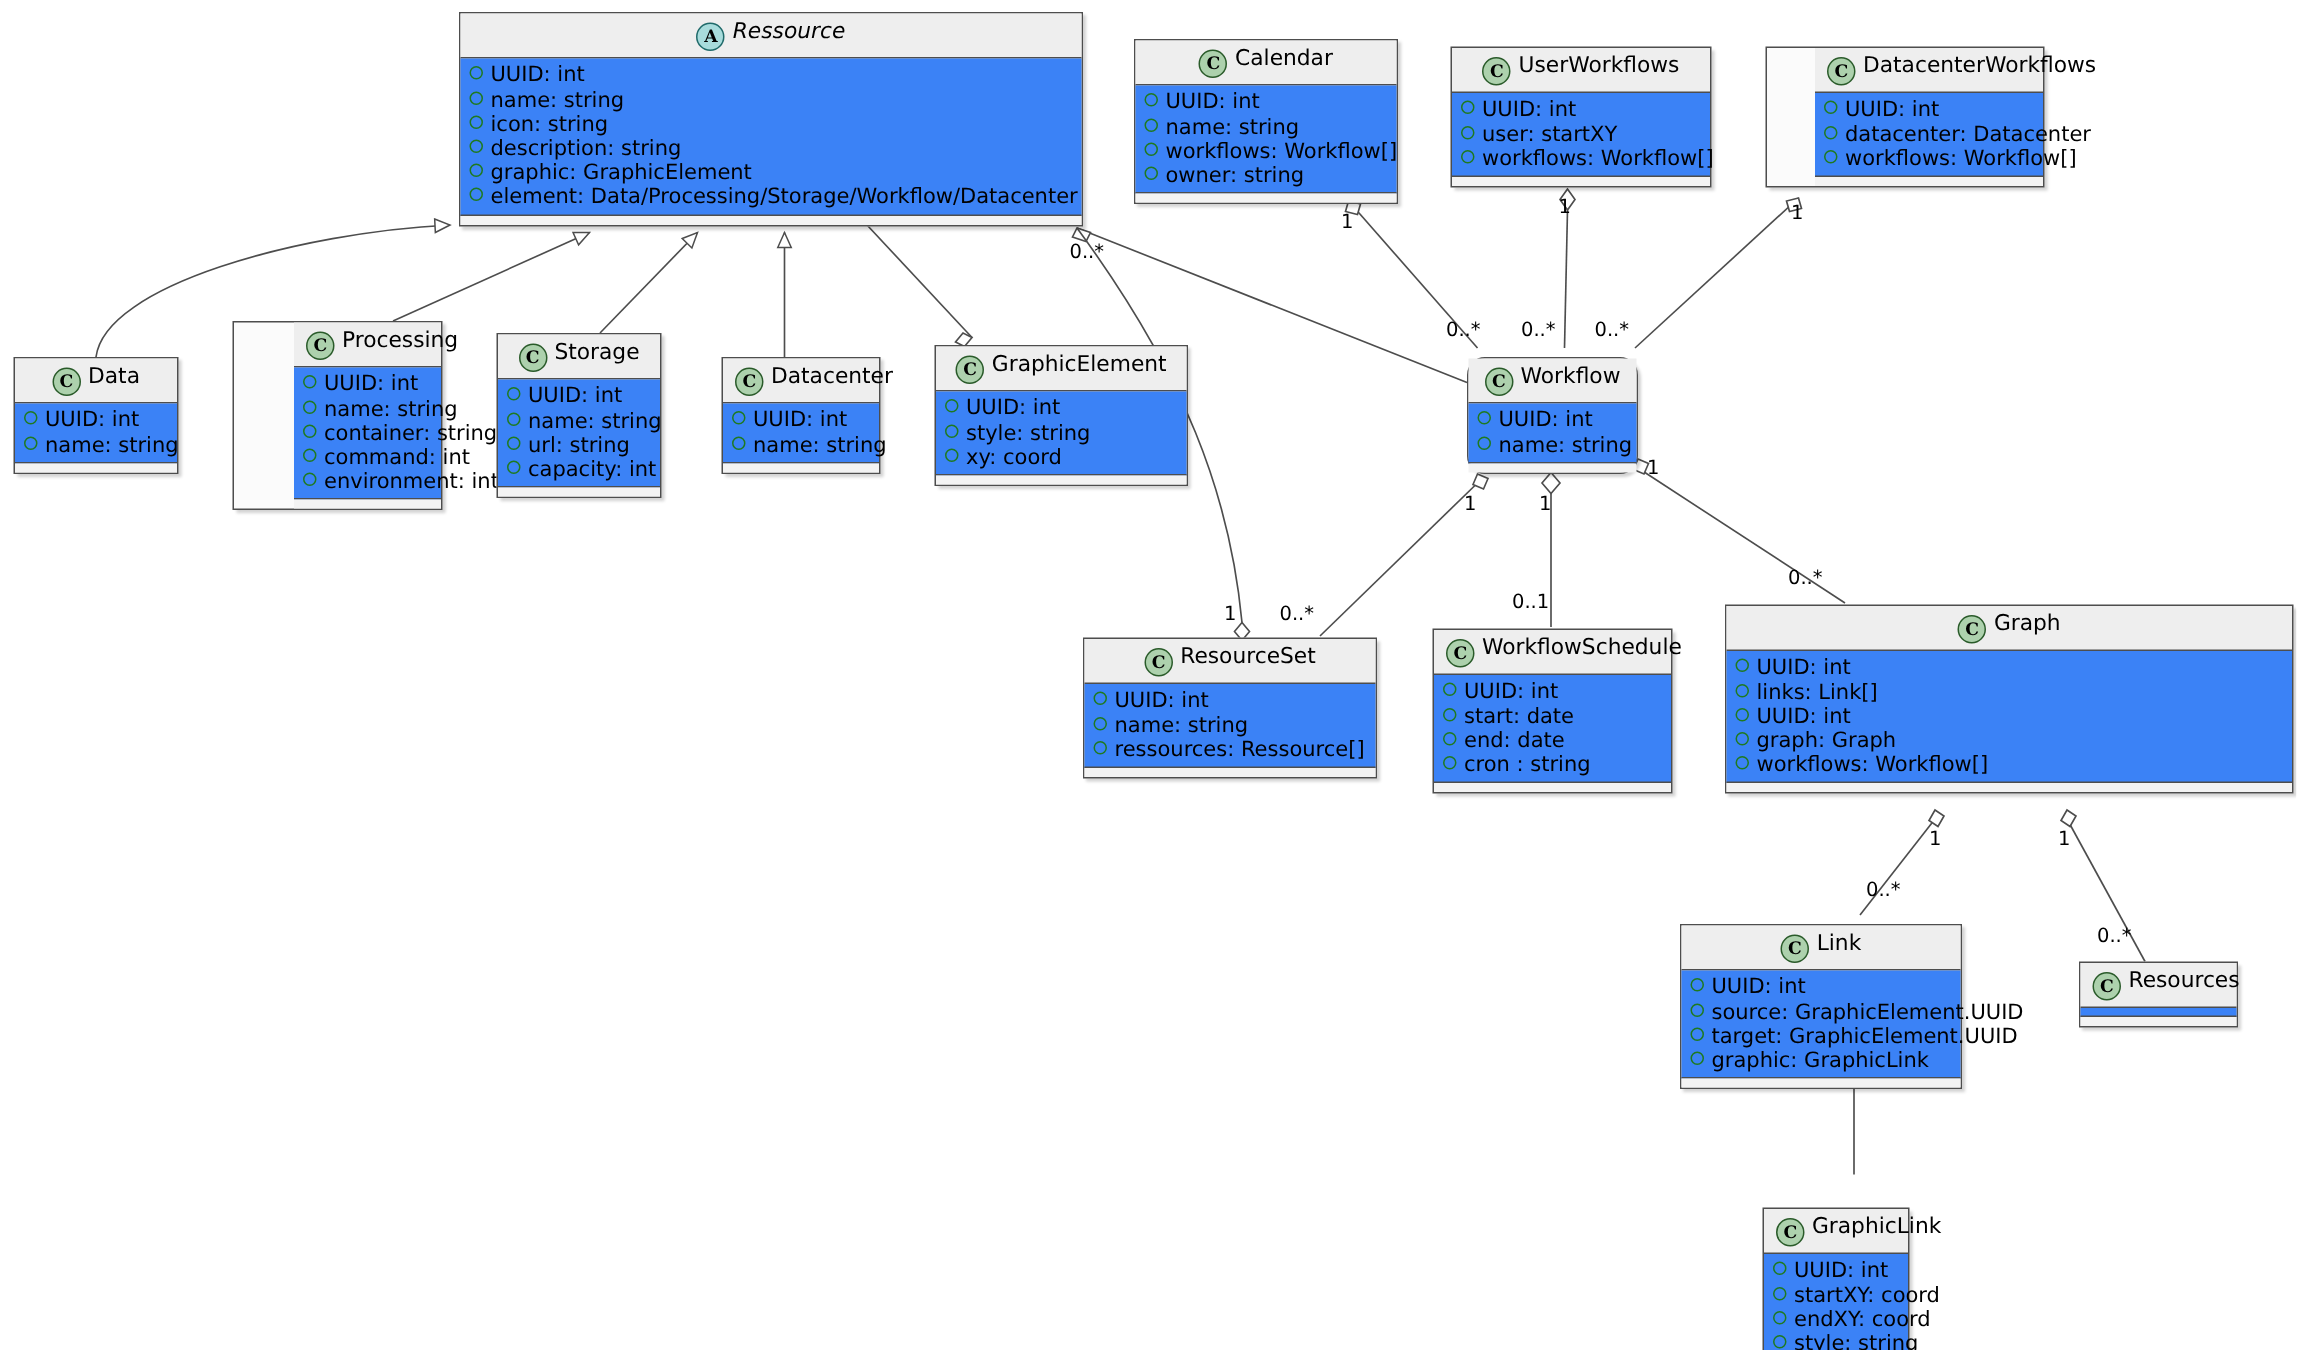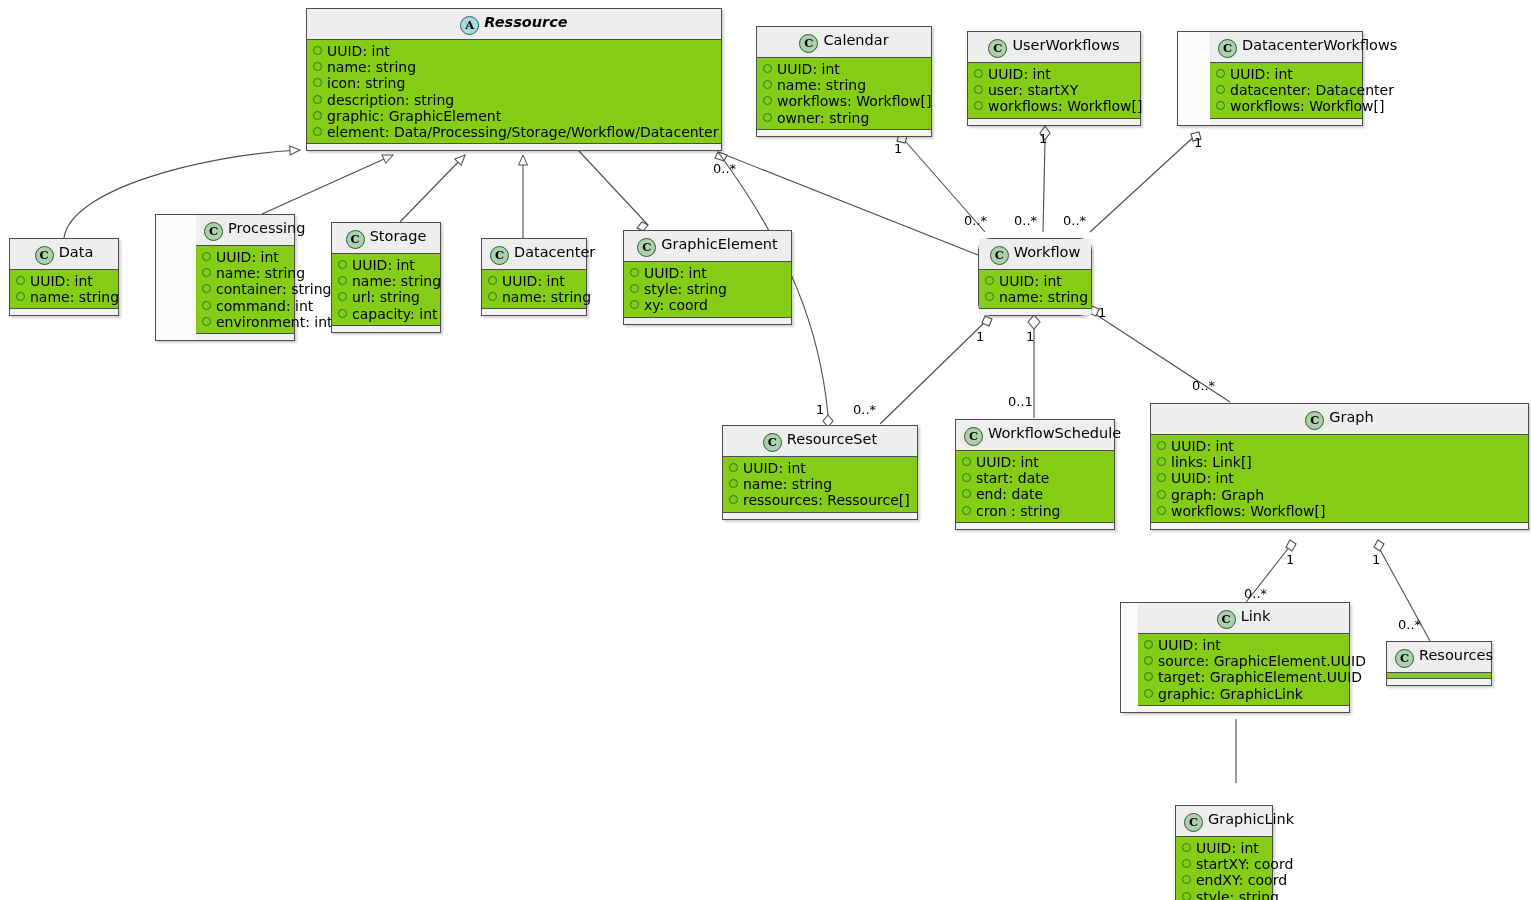--- a/index.html
+++ b/index.html
@@ -34,21 +34,20 @@
     border-bottom: 1px solid #4d4d4d;
     text-align: center;
     padding: 4px 8px 4px 8px;
     font-size: 14.5px;
     color: #000000;
     white-space: nowrap;
     line-height: 17px;
   }
   .uml-header.abstract .cls-title {
     font-style: italic;
-    font-weight: bold;
   }
   .cls-icon {
     display: inline-block;
     width: 17px;
     height: 17px;
     border-radius: 50%;
     border: 1px solid #2a5b2a;
     background: #add1ad;
     color: #000;
     font-size: 11.5px;
@@ -62,21 +61,21 @@
   .cls-icon.abs {
     background: #a8dcdc;
     border: 1px solid #1f6a6a;
   }
   .cls-title {
     display: inline-block;
     vertical-align: middle;
   }
   .uml-attrs {
     padding: 3px 6px 3px 6px;
-    background: #84cc16;
+    background: #3b82f6;
     border-bottom: 1px solid #4d4d4d;
   }
   .uml-attrs.empty {
     height: 5px;
     padding: 0;
   }
   .attr {
     font-size: 14px;
     line-height: 16.2px;
     color: #000;
@@ -277,21 +276,21 @@
         <div class="uml-header"><span class="cls-icon">C</span><span class="cls-title">Graph</span></div>
         <div class="uml-attrs">
           <div class="attr"><span class="vis"></span><span>UUID: int</span></div>
           <div class="attr"><span class="vis"></span><span>links: Link[]</span></div>
           <div class="attr"><span class="vis"></span><span>UUID: int</span></div>
           <div class="attr"><span class="vis"></span><span>graph: Graph</span></div>
           <div class="attr"><span class="vis"></span><span>workflows: Workflow[]</span></div>
         </div>
         <div class="uml-methods"></div>
       </div>
-      <div class="uml-class" style="left: 1120px; top: 602px; width: 230px; padding-left: 17px;">
+      <div class="uml-class" style="left: 1120px; top: 616px; width: 188px;">
         <div class="uml-header"><span class="cls-icon">C</span><span class="cls-title">Link</span></div>
         <div class="uml-attrs">
           <div class="attr"><span class="vis"></span><span>UUID: int</span></div>
           <div class="attr"><span class="vis"></span><span>source: GraphicElement.UUID</span></div>
           <div class="attr"><span class="vis"></span><span>target: GraphicElement.UUID</span></div>
           <div class="attr"><span class="vis"></span><span>graphic: GraphicLink</span></div>
         </div>
         <div class="uml-methods"></div>
       </div>
       <div class="uml-class" style="left: 1386px; top: 641px; width: 106px;">

